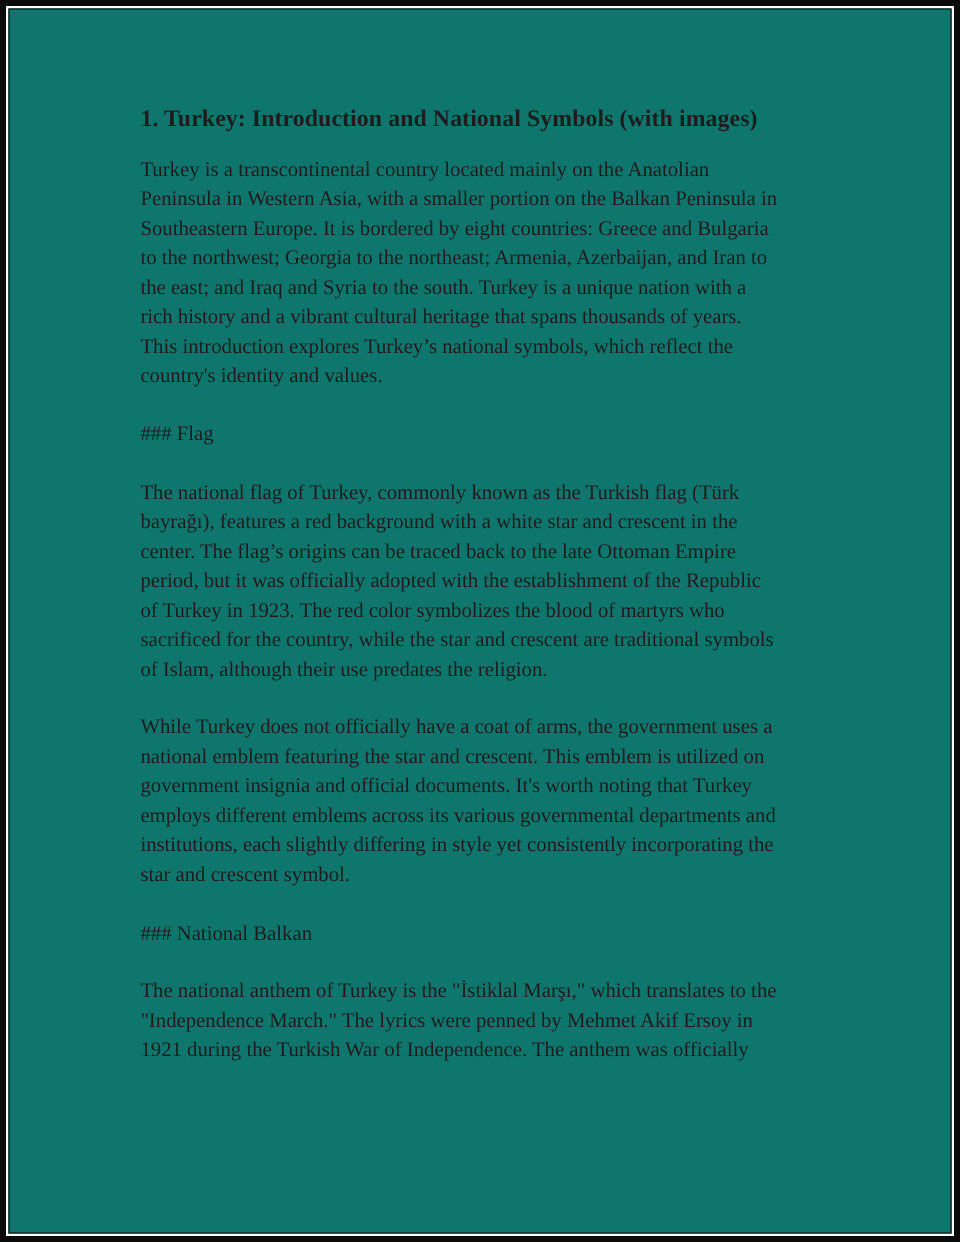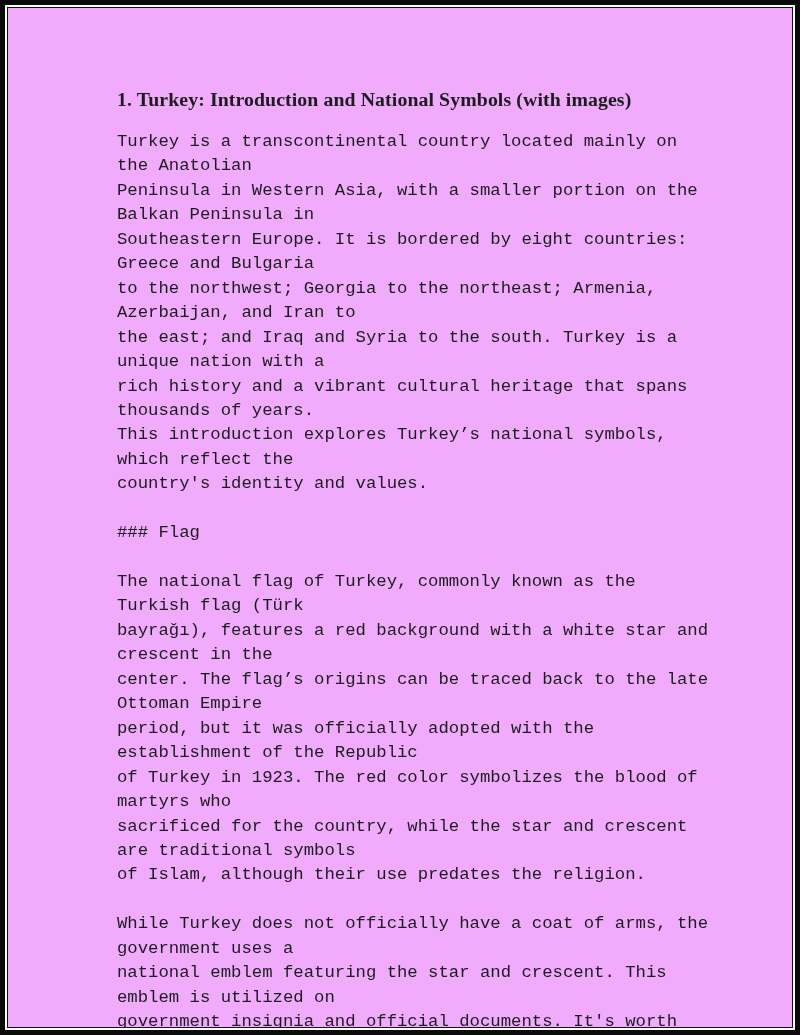--- a/index.html
+++ b/index.html
@@ -20,42 +20,41 @@
     inset: 0;
     border: 5px solid #0b0b0b;
     padding: 2px;
     box-sizing: border-box;
   }
   .frame-inner {
     width: 100%;
     height: 100%;
     box-sizing: border-box;
     border: 1.5px solid #141414;
-    background: #f0abfc;
+    background: #0f766e;
     overflow: hidden;
   }
   .doc {
     padding: 78px 60px 0 109px;
     font-family: "Liberation Serif", "DejaVu Serif", serif;
     color: #1c1c1c;
     font-size: 17.3px;
     line-height: 24.45px;
   }
   .doc h1 {
     font-size: 19.8px;
     font-weight: bold;
     line-height: 26px;
     margin: 0 0 18px 0;
     letter-spacing: 0.1px;
   }
   .doc p {
     margin: 0 0 24.4px 0;
     max-width: 600px;
     white-space: pre-line; 
-    font-family: Liberation Mono, monospace;
   }
   .doc p.md-heading {
     max-width: 600px;
     margin-top: 23px;
   }
 </style>
 </head>
 <body>
 
 <div class="viewport">
@@ -87,17 +86,20 @@
 
         <p>While Turkey does not officially have a coat of arms, the government uses a
 national emblem featuring the star and crescent. This emblem is utilized on
 government insignia and official documents. It's worth noting that Turkey
 employs different emblems across its various governmental departments and
 institutions, each slightly differing in style yet consistently incorporating the
 star and crescent symbol.</p>
 
         <p class="md-heading">### National Balkan</p>
 
+        <p>The national anthem of Turkey is the "İstiklal Marşı," which translates to the
+"Independence March." The lyrics were penned by Mehmet Akif Ersoy in
+1921 during the Turkish War of Independence. The anthem was officially</p>
 
       </main>
     </div>
   </div>
 </div>
 
 </body></html>

